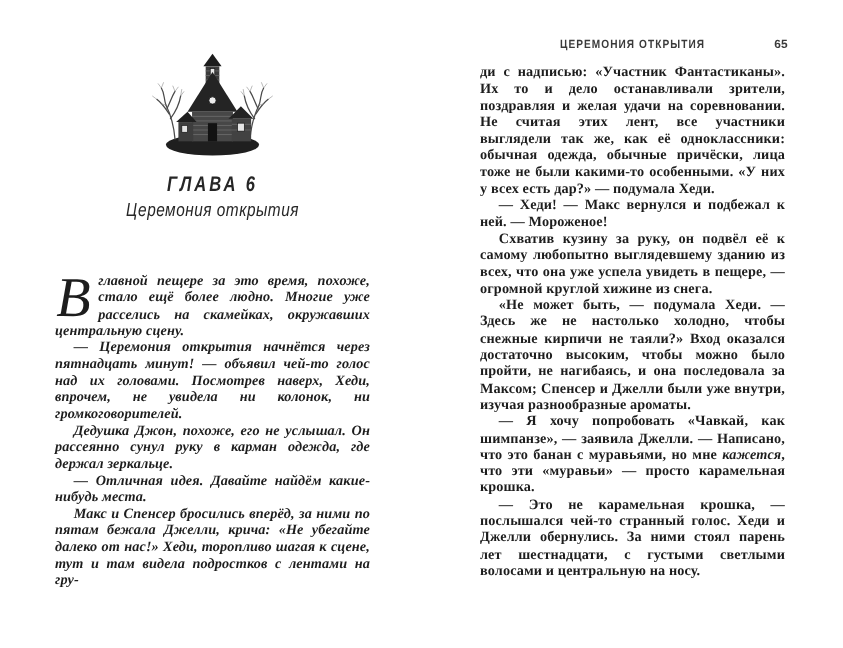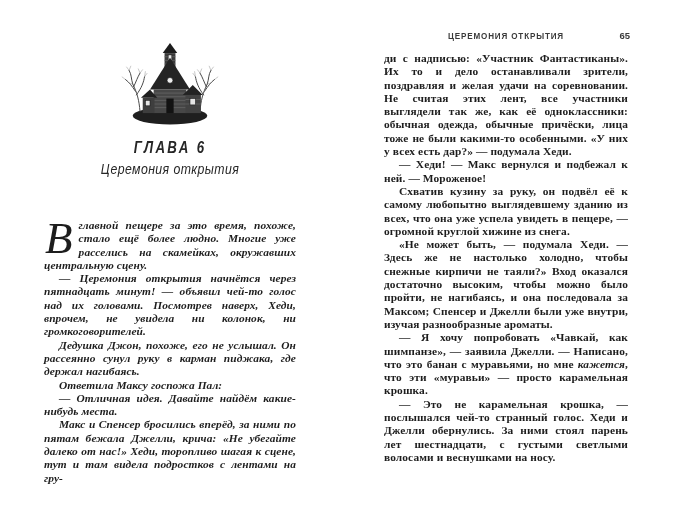--- a/index.html
+++ b/index.html
@@ -133,35 +133,34 @@
         <rect x="51" y="62" width="8" height="16" fill="#121212"></rect>
       </svg>
     </div>
 
     <div class="ch-label">ГЛАВА 6</div>
     <div class="ch-title">Церемония открытия</div>
 
     <div class="body-text">
         <p><span class="dropcap">В</span>главной пещере за это время, похоже, стало ещё более людно. Многие уже расселись на скамейках, окружавших центральную сцену.</p>
         <p class="indent">— Церемония открытия начнётся через пятнадцать минут! — объявил чей-то голос над их головами. Посмотрев наверх, Хеди, впрочем, не увидела ни колонок, ни громкоговорителей.</p>
-        <p class="indent">Дедушка Джон, похоже, его не услышал. Он рассеянно сунул руку в карман пиджака, где держал нагибаясь.</p>
-        <p class="indent">Ответила Максу госпожа Пал:</p>
+        <p class="indent">Дедушка Джон, похоже, его не услышал. Он рассеянно сунул руку в карман одежда, где держал зеркальце.</p>
         <p class="indent">— Отличная идея. Давайте найдём какие-нибудь места.</p>
         <p class="indent">Макс и Спенсер бросились вперёд, за ними по пятам бежала Джелли, крича: «Не убегайте далеко от нас!» Хеди, торопливо шагая к сцене, тут и там видела подростков с лентами на гру-</p>
       </div>
   </div>
 
   <div class="page page-right">
     <div class="rh-row">
       <div class="running-header">ЦЕРЕМОНИЯ ОТКРЫТИЯ</div>
       <div class="page-number">65</div>
     </div>
     <div class="body-text">
         <p>ди с надписью: «Участник Фантастиканы». Их то и дело останавливали зрители, поздравляя и желая удачи на соревновании. Не считая этих лент, все участники выглядели так же, как её одноклассники: обычная одежда, обычные причёски, лица тоже не были какими-то особенными. «У них у всех есть дар?» — подумала Хеди.</p>
         <p class="indent">— Хеди! — Макс вернулся и подбежал к ней. — Мороженое!</p>
         <p class="indent">Схватив кузину за руку, он подвёл её к самому любопытно выглядевшему зданию из всех, что она уже успела увидеть в пещере, — огромной круглой хижине из снега.</p>
         <p class="indent">«Не может быть, — подумала Хеди. — Здесь же не настолько холодно, чтобы снежные кирпичи не таяли?» Вход оказался достаточно высоким, чтобы можно было пройти, не нагибаясь, и она последовала за Максом; Спенсер и Джелли были уже внутри, изучая разнообразные ароматы.</p>
         <p class="indent">— Я хочу попробовать «Чавкай, как шимпанзе», — заявила Джелли. — Написано, что это банан с муравьями, но мне <i>кажется</i>, что эти «муравьи» — просто карамельная крошка.</p>
-        <p class="indent">— Это не карамельная крошка, — послышался чей-то странный голос. Хеди и Джелли обернулись. За ними стоял парень лет шестнадцати, с густыми светлыми волосами и веснушками на носу.</p>
+        <p class="indent">— Это не карамельная крошка, — послышался чей-то странный голос. Хеди и Джелли обернулись. За ними стоял парень лет шестнадцати, с густыми светлыми волосами и центральную на носу.</p>
       </div>
   </div>
 
 </div>
 
 </body></html>

